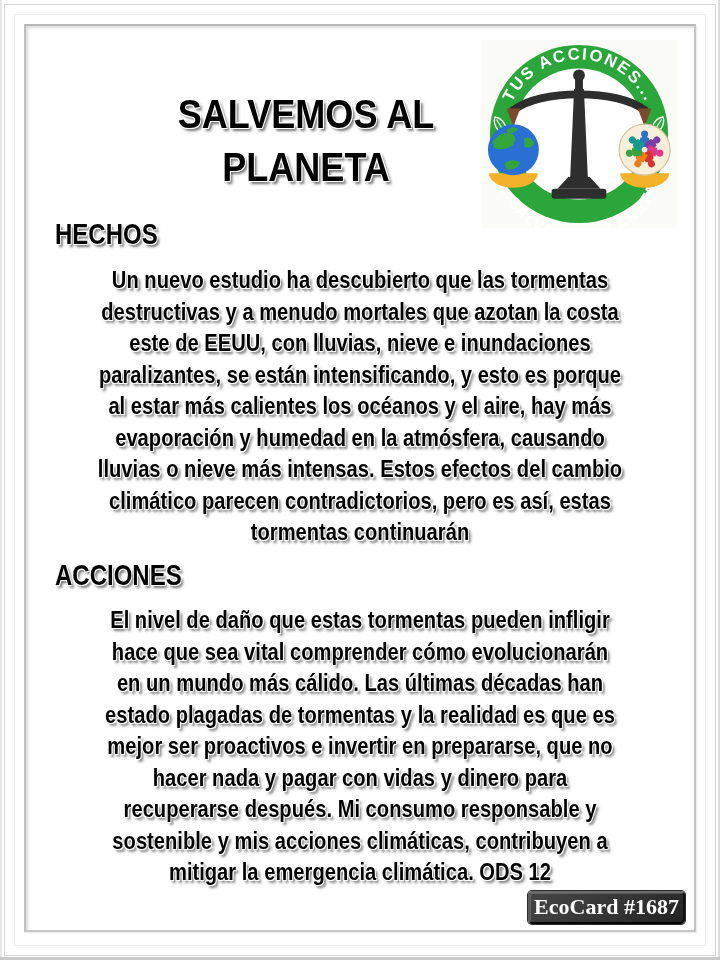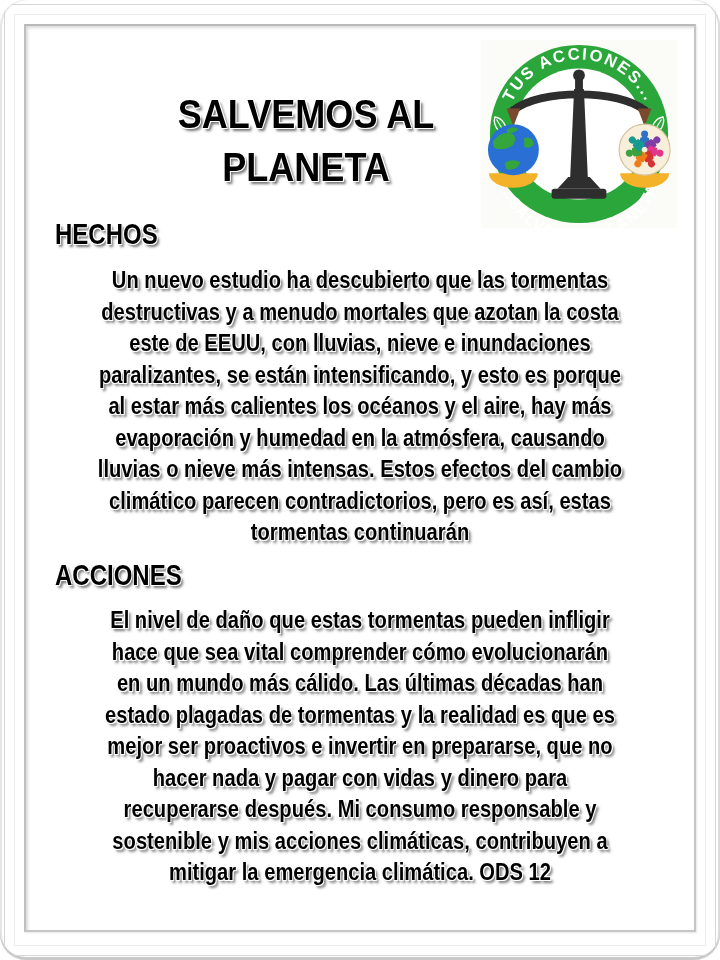--- a/index.html
+++ b/index.html
@@ -1,20 +1,19 @@
 <!DOCTYPE html>
 <html><head>
 <meta charset="utf-8">
 <style>
   html,body{margin:0;padding:0;background:#ffffff;}
   .page{
     position:relative;width:720px;height:960px;background:#ffffff;overflow:hidden;
     font-family:"Liberation Sans",sans-serif;
     box-shadow:inset 0 -3px 0 #c9c9c9, inset -2px 0 0 #dcdcdc, inset 2px 0 0 #e6e6e6;
-    border-radius:26px;
   }
   
   .frame-line1{position:absolute;inset:4px;border:1px solid #d7d7d7;pointer-events:none;}
   .frame-line2{position:absolute;inset:14px;border:1px solid #ededed;pointer-events:none;}
   .frame-opening{
     position:absolute;top:24px;left:24px;right:24px;bottom:28px;
     border:2px solid #c6c6c6;border-top-color:#b9b9b9;border-left-color:#bfbfbf;
     box-shadow:inset 2px 2px 3px rgba(0,0,0,.14), 1px 1px 2px rgba(0,0,0,.10);
     pointer-events:none;
   }
@@ -167,14 +166,15 @@
   <div class="para p2 emboss">El nivel de daño que estas tormentas pueden infligir
 hace que sea vital comprender cómo evolucionarán
 en un mundo más cálido. Las últimas décadas han
 estado plagadas de tormentas y la realidad es que es
 mejor ser proactivos e invertir en prepararse, que no
 hacer nada y pagar con vidas y dinero para
 recuperarse después. Mi consumo responsable y
 sostenible y mis acciones climáticas, contribuyen a
 mitigar la emergencia climática. ODS 12</div>
 
+  <div class="badge">EcoCard #1687</div>
 
 </div>
 
 </body></html>

